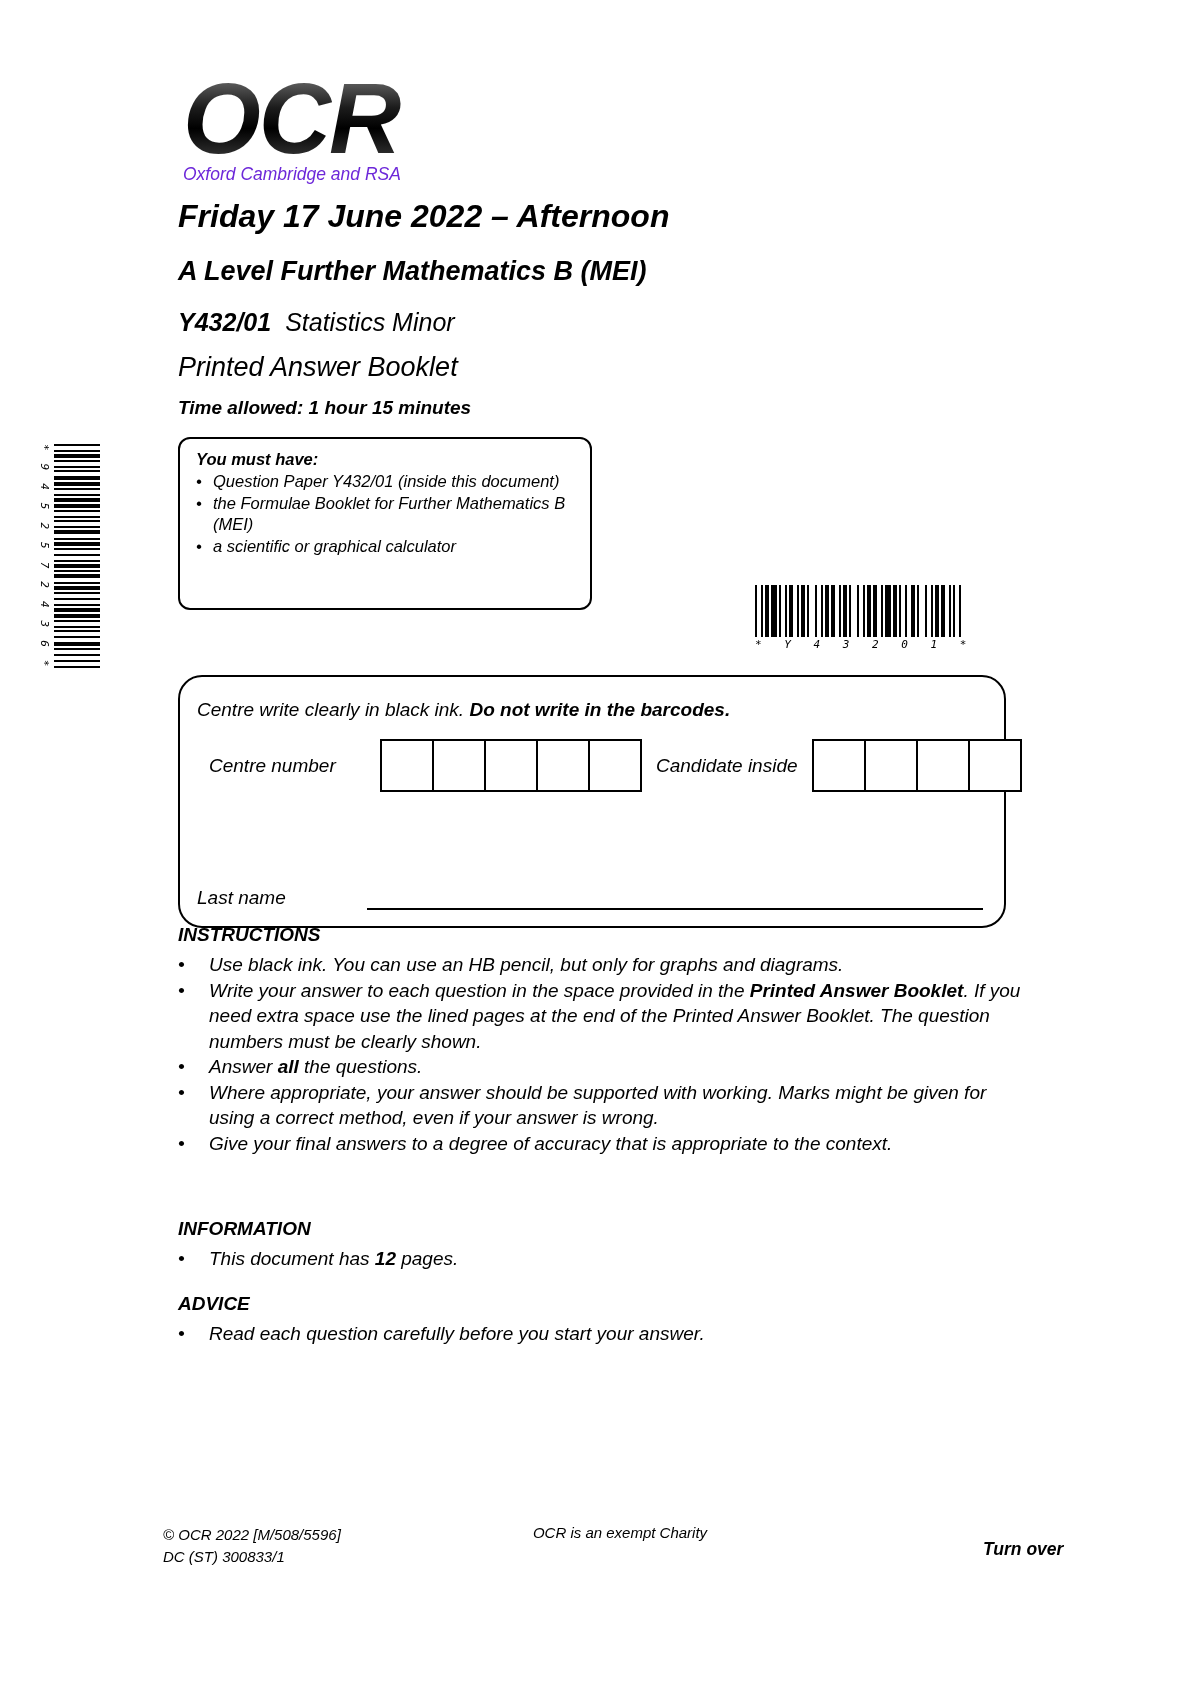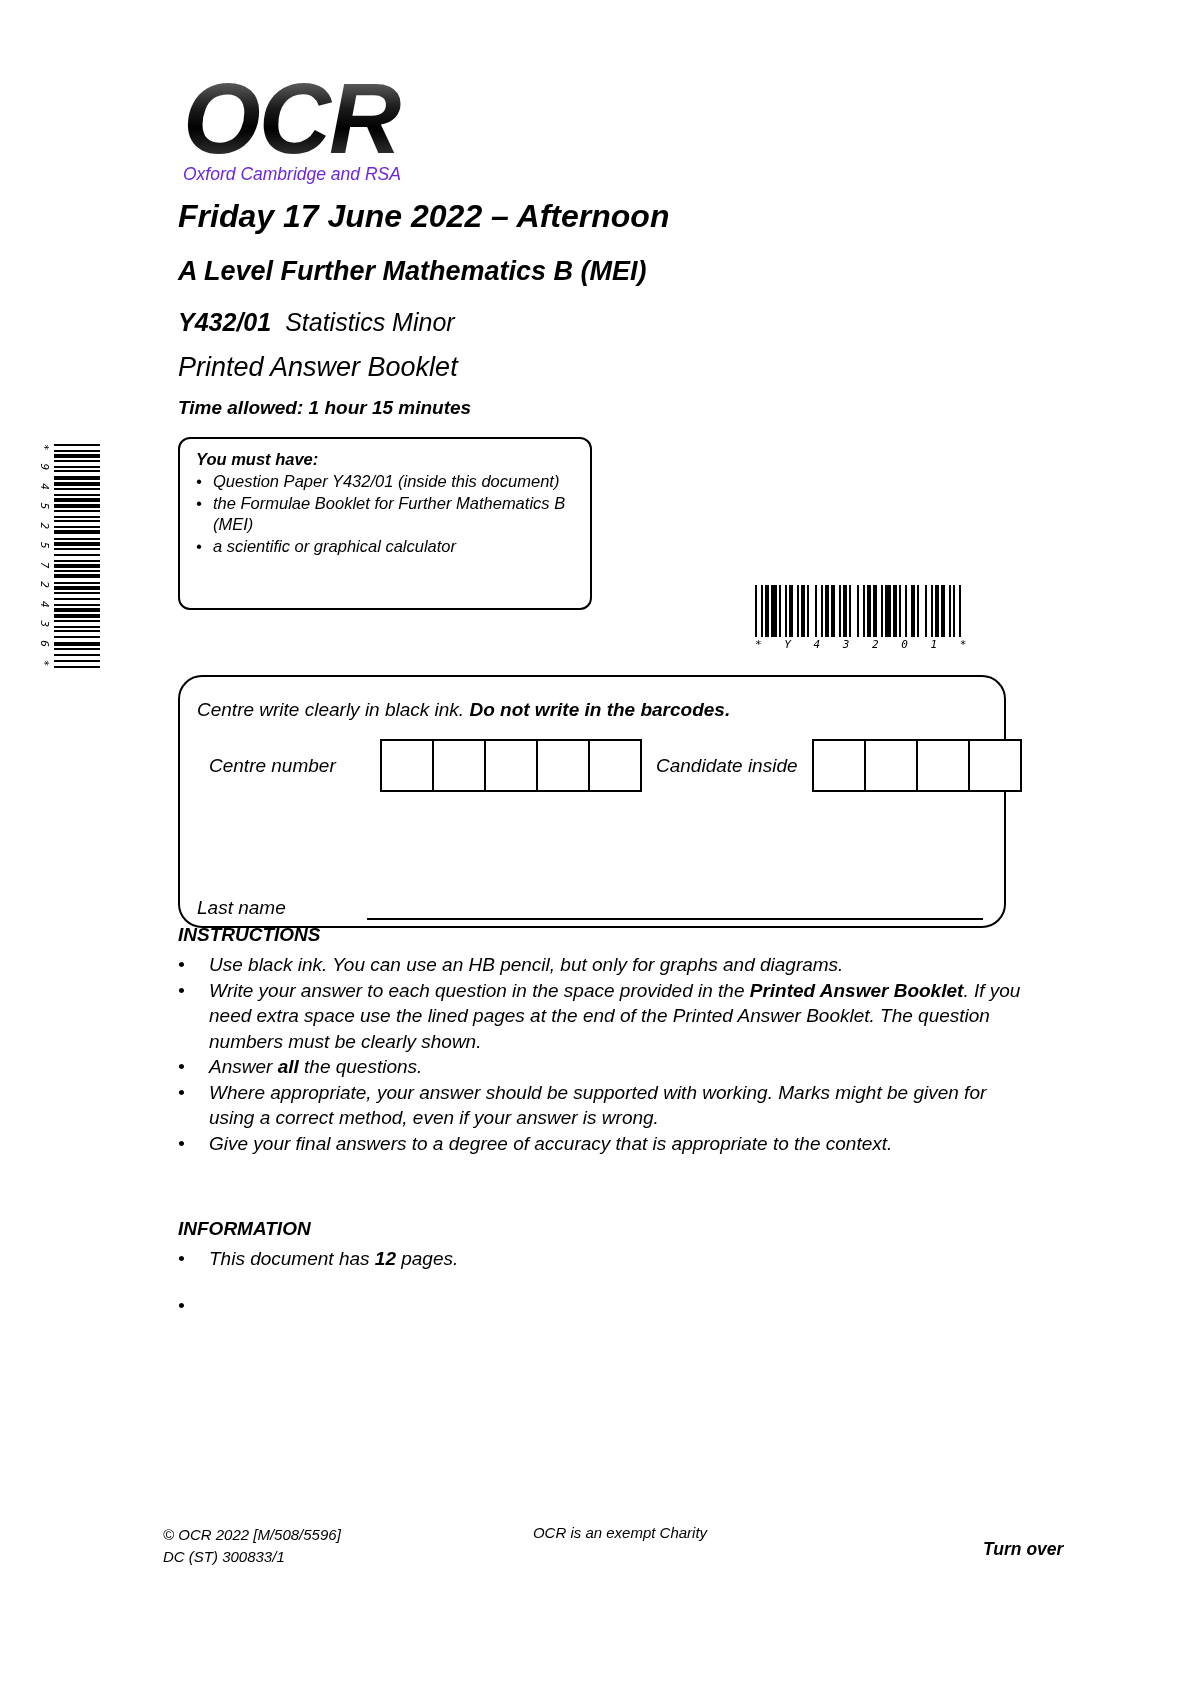--- a/index.html
+++ b/index.html
@@ -58,21 +58,21 @@
   .cand-row { position:absolute; left:17px; top:62px; display:flex; align-items:center;margin-left:12px; }
   .cand-label-centre { width:171px; font-size:19px; }
   .cand-label-cand { width:156px; margin-left:14px; font-size:19px; }
   .cells { display:flex; }
   .cells .cell { width:54px; height:53px; border:2px solid #000; margin-left:-2px; background:#fff; }
   .cells .cell:first-child { margin-left:0; }
   .name-row { position:absolute; left:17px; right:21px; display:flex; align-items:flex-end; height:28px; }
   .name-row .nlabel { width:170px; font-size:19px; padding-bottom:1px; }
   .name-row .nline { flex:1; border-bottom:2.5px solid #000; height:100%; }
   .name-row.first { top:152px; }
-  .name-row.last  { top:205px;margin-top:10px; }
+  .name-row.last  { top:205px; }
 
   
   .section { position:absolute; left:178px; width:845px; }
   .sec-instructions { top:924px; }
   .sec-information { top:1218px; }
   .sec-advice { top:1293px; }
   .section h3 { font-size:19px; font-weight:bold; margin-bottom:6px; }
   .section ul { list-style:none; }
   .section li { display:flex; font-size:19px; line-height:25.5px; }
   .section li .dot { width:31px; flex:0 0 31px; }
@@ -338,23 +338,25 @@
     <h3>INFORMATION</h3>
     <ul>
       <li>
           <span class="dot">•</span>
           <span><span>This document has </span><span class="b">12</span><span> pages.</span></span>
         </li>
     </ul>
   </div>
 
   <div class="section sec-advice">
+    <h3>ADVICE</h3>
     <ul>
       <li>
           <span class="dot">•</span>
+          <span><span>Read each question carefully before you start your answer.</span></span>
         </li>
     </ul>
   </div>
 
   <div class="footer-left">
     <div>© OCR 2022  [M/508/5596]</div>
     <div>DC (ST) 300833/1</div>
   </div>
   <div class="footer-charity">OCR is an exempt Charity</div>
   <div class="footer-turnover">Turn over</div>

